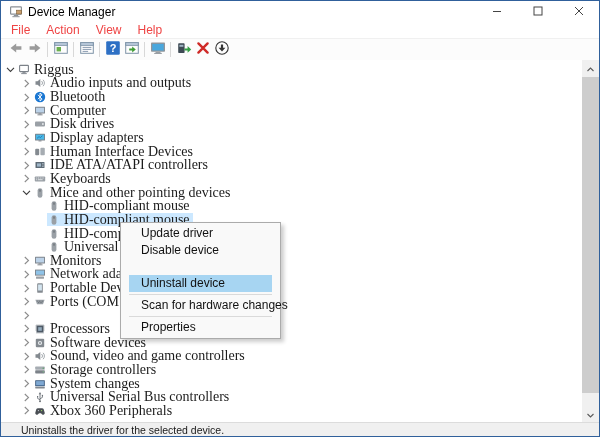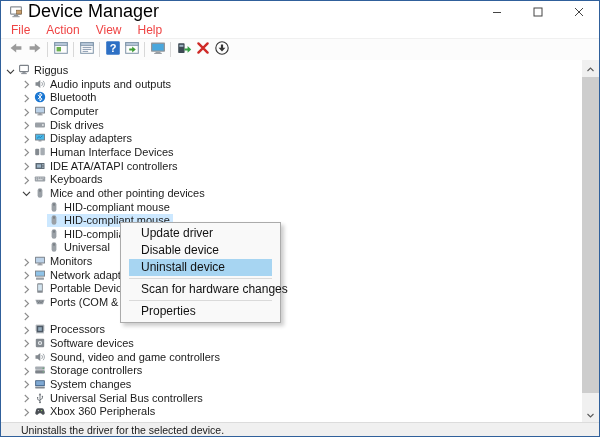--- a/index.html
+++ b/index.html
@@ -1,56 +1,56 @@
 <!DOCTYPE html>
 <html style="--accent: #30609b; --menuhl: #a7d5f2; --treesel: #cce8ff;"><head>
 <meta charset="utf-8">
 <style>
   html,body{margin:0;padding:0;background:#fff;}
   body{width:600px;height:437px;font-family:"Liberation Sans","DejaVu Sans",sans-serif;-webkit-font-smoothing:antialiased;}
   .window{position:relative;width:600px;height:437px;box-sizing:border-box;border:1px solid var(--accent,#30609b);background:#fff;overflow:hidden;}
 
   
-  .titlebar{height:21px;display:flex;align-items:center;padding-left:7px;font-size:18px;color:#000;}
+  .titlebar{height:21px;display:flex;align-items:center;padding-left:7px;font-size:12px;color:#000;}
   .title-icon{width:15px;height:15px;margin-right:5px;display:flex;align-items:center;justify-content:center;}
   .win-controls{margin-left:auto;display:flex;height:100%;}
   .wc{width:41px;height:100%;display:flex;align-items:center;justify-content:center;}
 
   
   .menubar{height:16px;display:flex;align-items:center;font-size:12px;color:#ef4444;padding-left:2px;}
   .menu-btn{padding:0 8px;height:100%;display:flex;align-items:center;}
 
   
   .toolbar{height:21px;display:flex;align-items:center;padding-left:5px;background:#fcfcfc;border-top:1px solid #f0f0f0;border-bottom:1px solid #d0d0d0;}
   .tb-btn{width:19px;height:19px;display:flex;align-items:center;justify-content:center;}
   .tb-sep{width:1px;height:15px;background:#d8d8d8;margin:0 3px;flex:none;}
 
   
   .content{position:absolute;top:59px;left:0;right:0;bottom:13px;background:#fff;}
   .tree{position:absolute;top:0;left:0;right:17px;bottom:0;overflow:hidden;padding-top:3px;}
-  .tree-row{height:13.65px;display:flex;align-items:flex-end;font-size:11px;color:#1b1b1b;white-space:nowrap;}
+  .tree-row{height:13.65px;display:flex;align-items:center;font-size:14px;color:#1b1b1b;white-space:nowrap;font-family:Liberation Serif, serif;}
   .lv0{margin-left:3px;} .lv1{margin-left:19px;} .lv2{margin-left:33px;}
   .chev{width:13px;height:11px;flex:none;display:flex;align-items:center;justify-content:center;}
   .row-core{display:flex;align-items:center;height:13px;padding-right:3px;}
   .t-icon{width:13px;height:12px;flex:none;display:flex;align-items:center;justify-content:center;margin-right:4px;}
   .tree-row.sel .row-core{background:var(--treesel,#cce8ff);}
 
   
   .scrollbar{position:absolute;top:0;right:0;bottom:0;width:17px;background:#f0f0f0;}
   .sb-btn{height:17px;display:flex;align-items:center;justify-content:center;}
   .sb-btn.bottom{position:absolute;bottom:0;left:0;right:0;}
   .sb-thumb{position:absolute;top:17px;left:0;right:0;height:316px;background:#cdcdcd;}
 
   
   .statusbar{position:absolute;left:0;right:0;bottom:0;height:13px;background:#f0f0f0;border-top:1px solid #dcdcdc;display:flex;align-items:center;padding-left:20px;font-size:10.5px;color:#1a1a1a;}
 
   
   .context-menu{position:absolute;left:119px;top:221px;width:161px;box-sizing:border-box;background:#f9f9f9;border:1px solid #ababab;box-shadow:3px 3px 4px rgba(0,0,0,.20);padding:2px 8px;z-index:20;font-size:12px;color:#111;}
   .cm-item{height:17px;line-height:17px;padding-left:12px;white-space:nowrap;}
-  .cm-item.hl{background:var(--menuhl,#a7d5f2);}
+  .cm-item.hl{background:var(--menuhl,#a7d5f2);margin-top:16px;}
   .cm-item.bold{font-weight:normal;}
   .cm-sep{height:1px;background:#dadada;margin:2px 0;}
 </style>
 </head>
 <body>
 
 <div class="window">
 
   <div class="titlebar">
     <span class="title-icon" id="title-icon">

